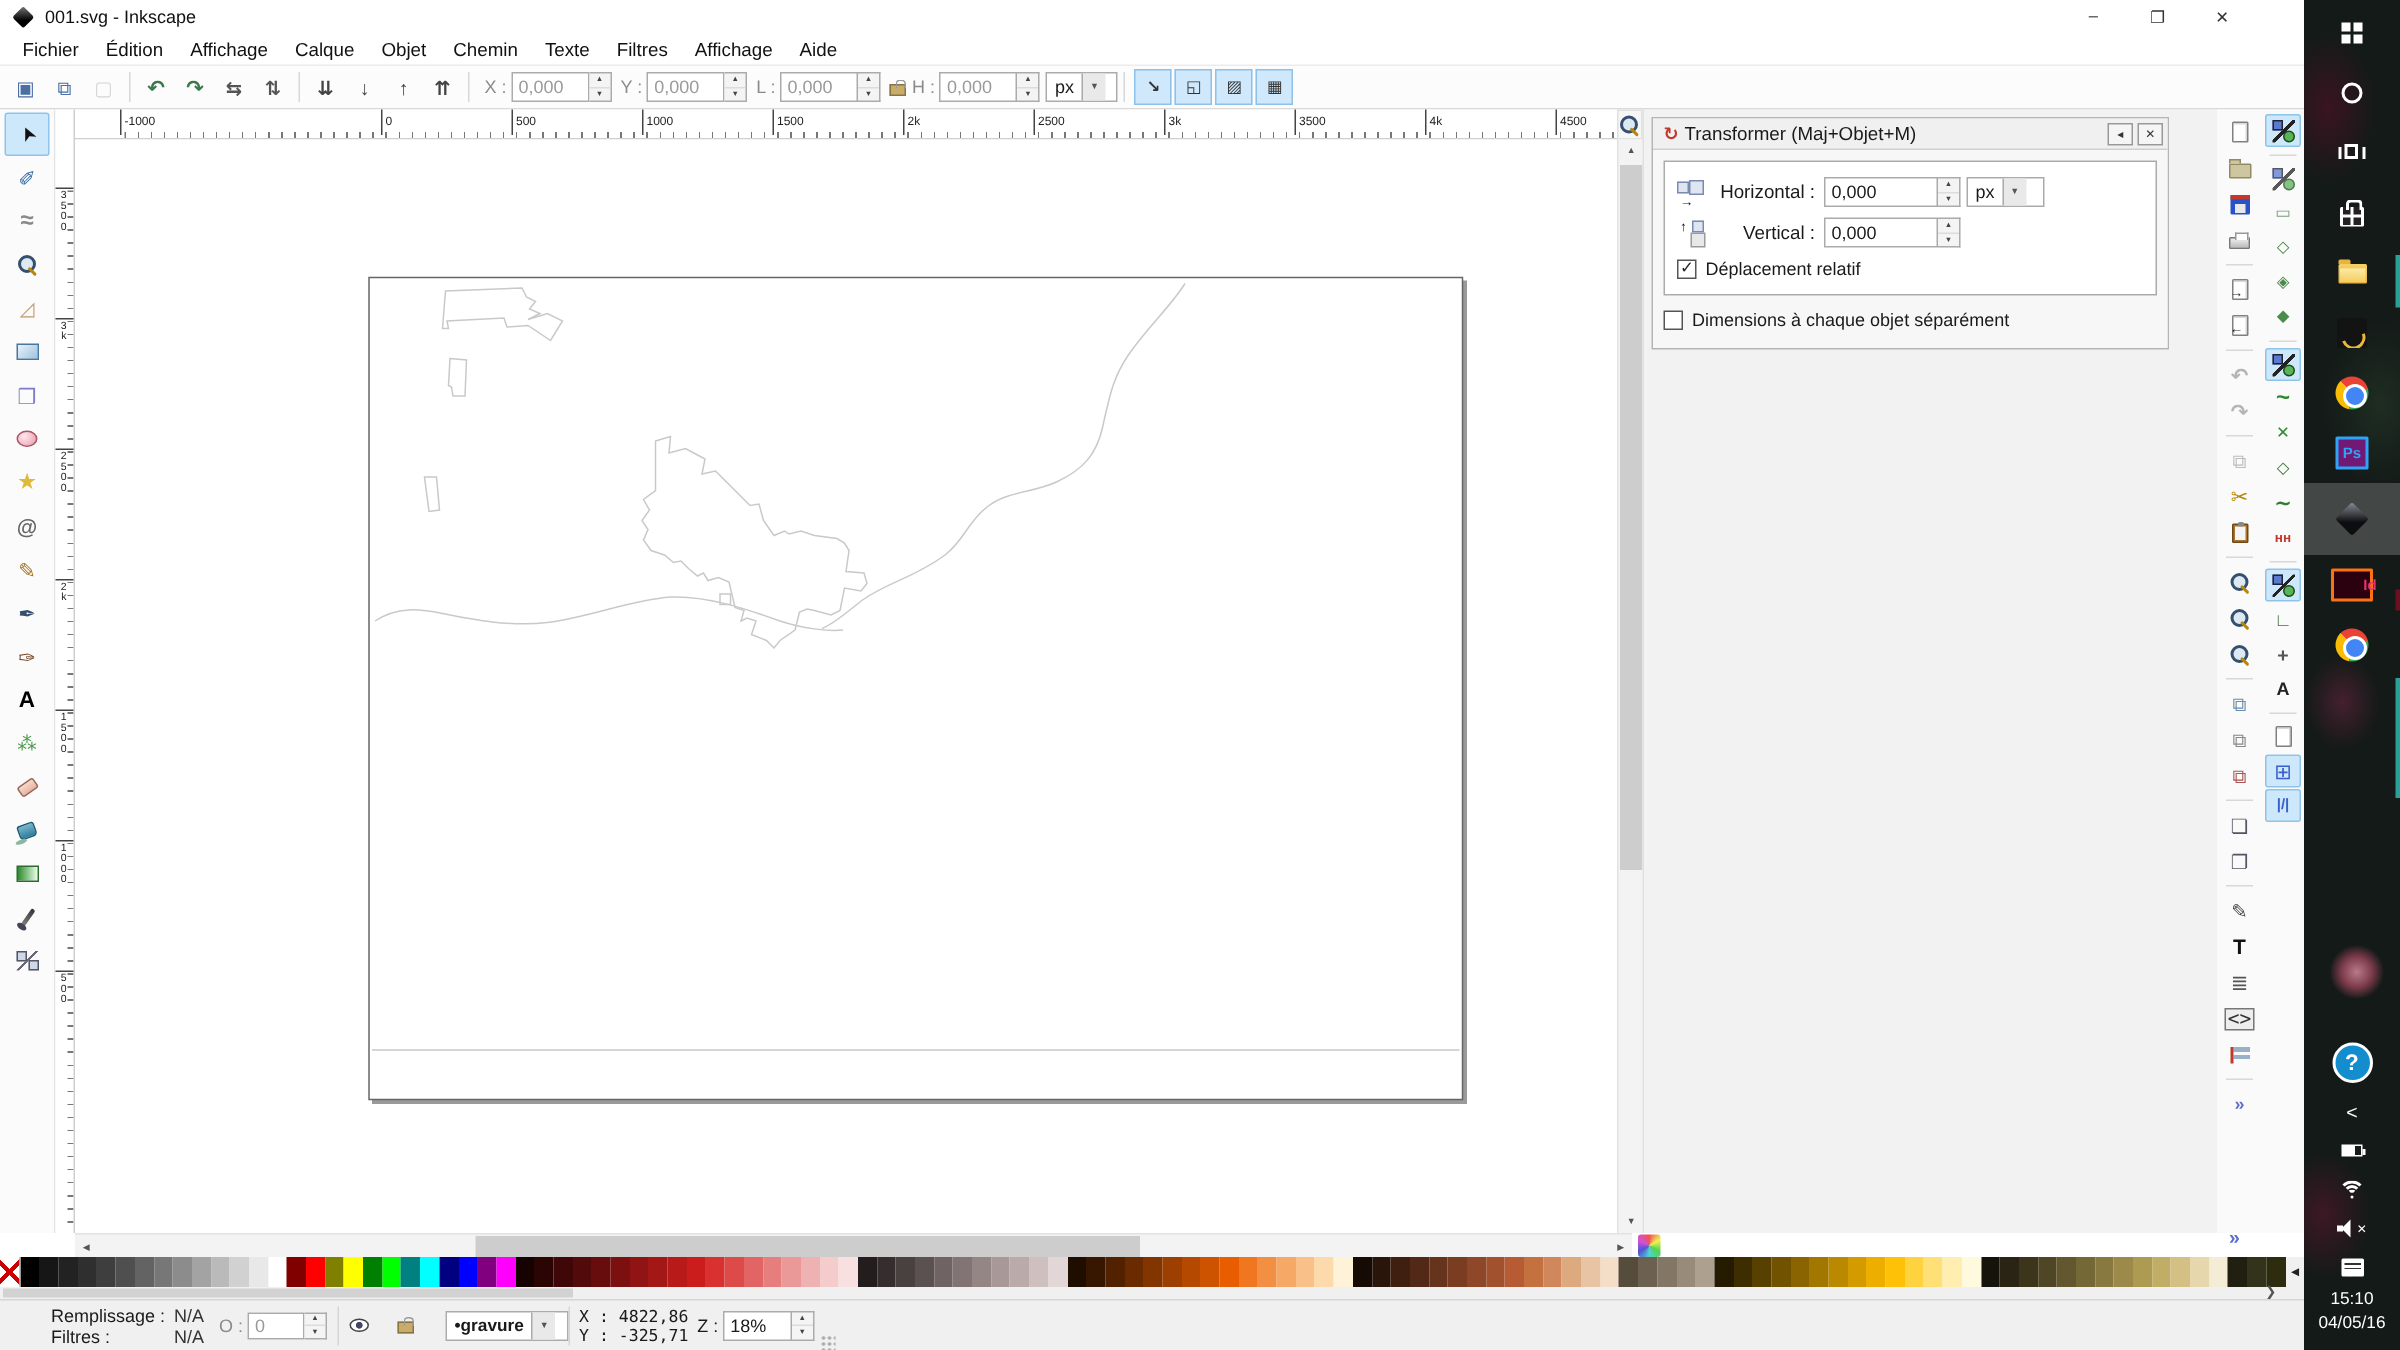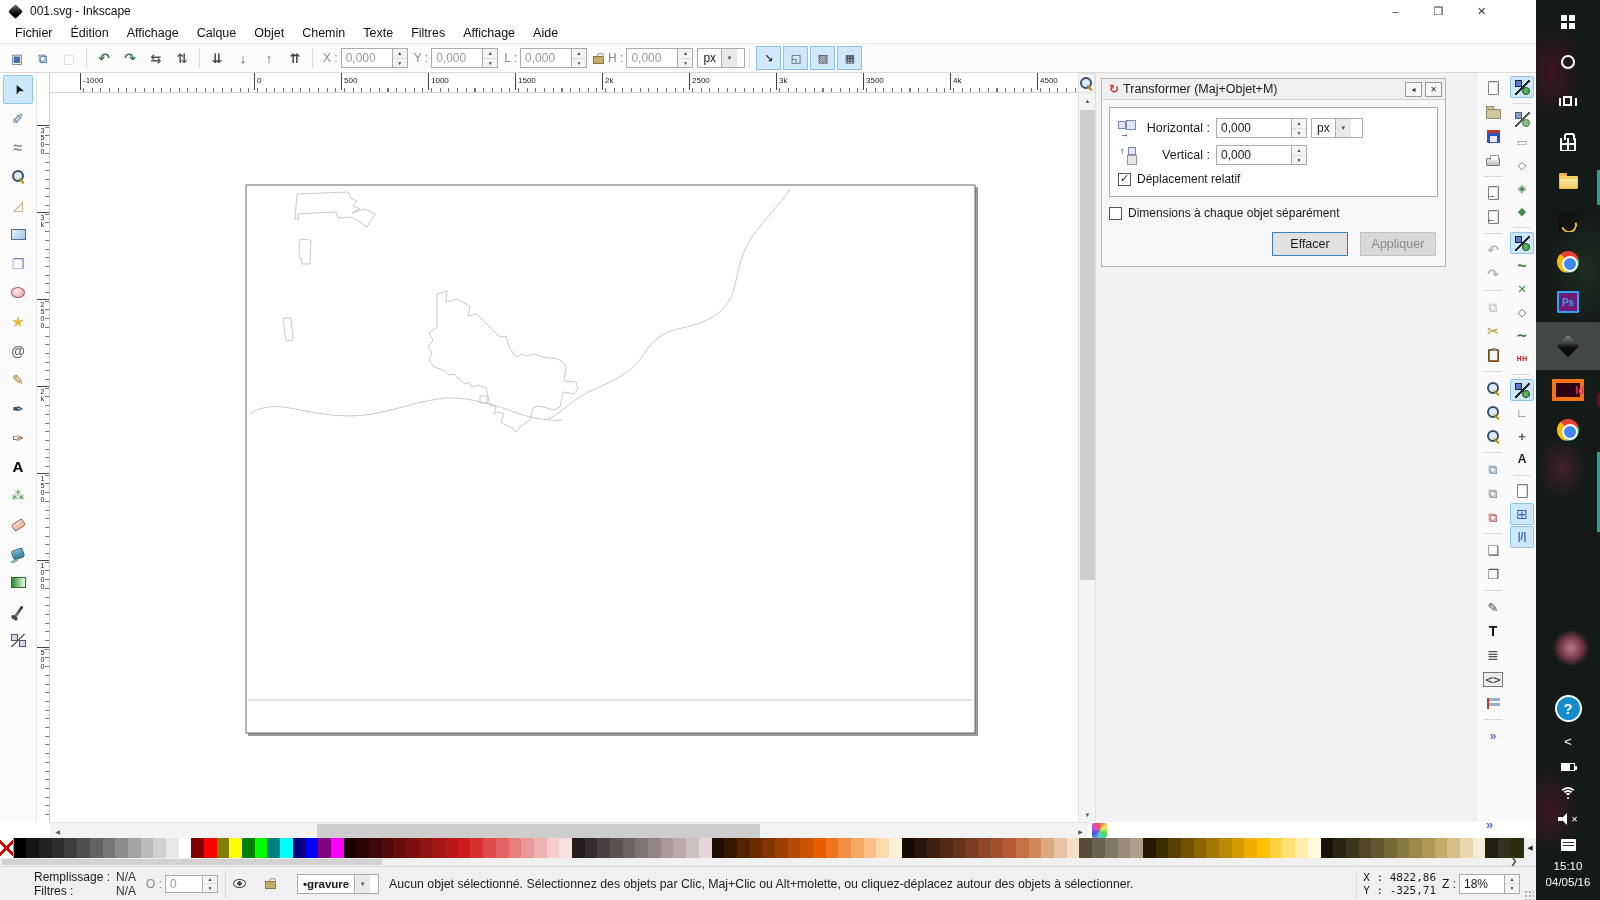--- a/index.html
+++ b/index.html
@@ -254,21 +254,21 @@
   .swoosh::after { content:""; position:absolute; left:3px; top:5px; width:12px; height:12px;
     border:2px solid #e9b83c; border-radius:50%; border-top-color:transparent; border-left-color:transparent;
     transform:rotate(25deg); }
   .chrome { width:22px; height:22px; border-radius:50%; position:relative;
     background:conic-gradient(from -45deg,#ea4335 0 33%,#34a853 0 66%,#fbbc05 0 100%); }
   .chrome::after { content:""; position:absolute; left:5px; top:5px; width:12px; height:12px;
     background:#4285f4; border:2px solid #fff; border-radius:50%; }
   .adobe { width:22px; height:22px; display:flex; align-items:center; justify-content:center;
     font-weight:bold; font-size:10px; border-radius:1px; }
   .adobe.ps { background:#701a75; border:2px solid #2fa3f7; color:#2fa3f7; }
-  .adobe.id { background:#2b000f; border:4px solid #f97316; color:#e8336d;padding-left:24px; }
+  .adobe.id { background:#2b000f; border:2px solid #f97316; color:#e8336d;padding-left:24px; }
   .ink-diamond { width:16px; height:16px; background:linear-gradient(135deg,#8a8f95,#0b0d10 60%);
     transform:rotate(45deg); border-radius:2px; }
   .help-b { width:27px; height:27px; border-radius:50%; background:#148dcf; color:#fff; font-weight:bold;
     font-size:15px; display:flex; align-items:center; justify-content:center; border:2px sol id #fff;
     border:2px solid #fff; }
   .trayc { color:#fff; font-size:13px; }
   .batt { width:14px; height:8px; border:1px solid #fff; position:relative;
     background:linear-gradient(90deg,#fff 0 8px,transparent 8px); }
   .batt::after { content:""; position:absolute; right:-3px; top:2px; width:2px; height:4px; background:#fff; }
   .wifi { position:relative; width:18px; height:13px; }
@@ -555,24 +555,20 @@
             </span>
         </div>
         <div class="cbrow">
           <span class="cb checked"></span>
           <span>Déplacement relatif</span>
         </div>
       </div>
       <div class="cbrow" style="margin-top:9px">
         <span class="cb"></span>
         <span>Dimensions à chaque objet séparément</span>
-      </div>
-      <div id="dlg-btnrow">
-        <span class="pbtn default">Effacer</span>
-        <span class="pbtn disabled">Appliquer</span>
       </div>
     </div>
   </div>
 </div>
 
 <div id="cmdbar">
     <div class="cbtn">
       <span class="gi cico-page"></span>
     </div>
     <div class="cbtn">
@@ -874,21 +870,20 @@
   </div>
   <div id="status-div1"></div>
   <div id="layer-grp">
     <span class="eye"></span>
     <span class="lockico"></span>
     <span class="dd" id="layer-dd">
       <span class="ddl">•gravure</span>
       <span class="dda">▼</span>
     </span>
   </div>
-  <div id="status-msg">Aucun objet sélectionné. Sélectionnez des objets par Clic, Maj+Clic ou Alt+molette, ou cliquez-déplacez autour des objets à sélectionner.</div>
   <div id="xy-grp">
     <div><span>X :</span> <span>4822,86</span></div>
     <div><span>Y :</span> <span>-325,71</span></div>
   </div>
   <div id="z-grp">
     <label>Z :</label>
     <span class="inp" style="width:46px">18%</span>
     <span class="spin">
         <b>▲</b>
         <b>▼</b>

